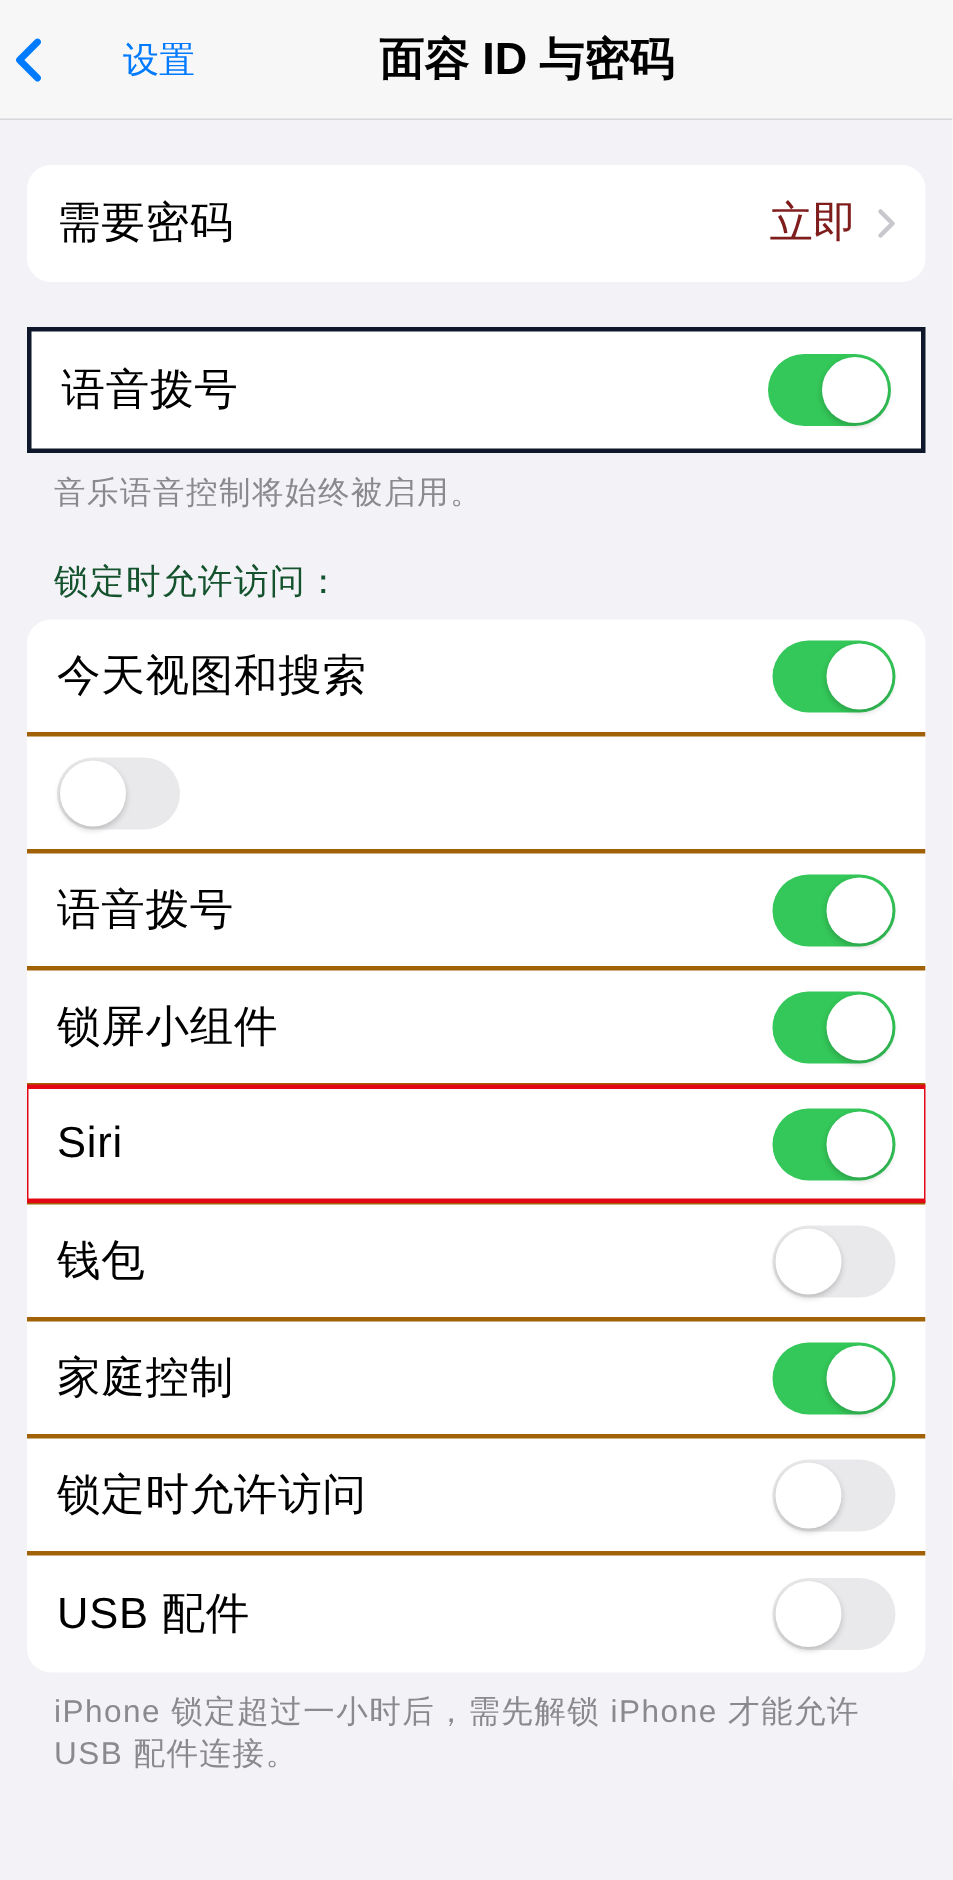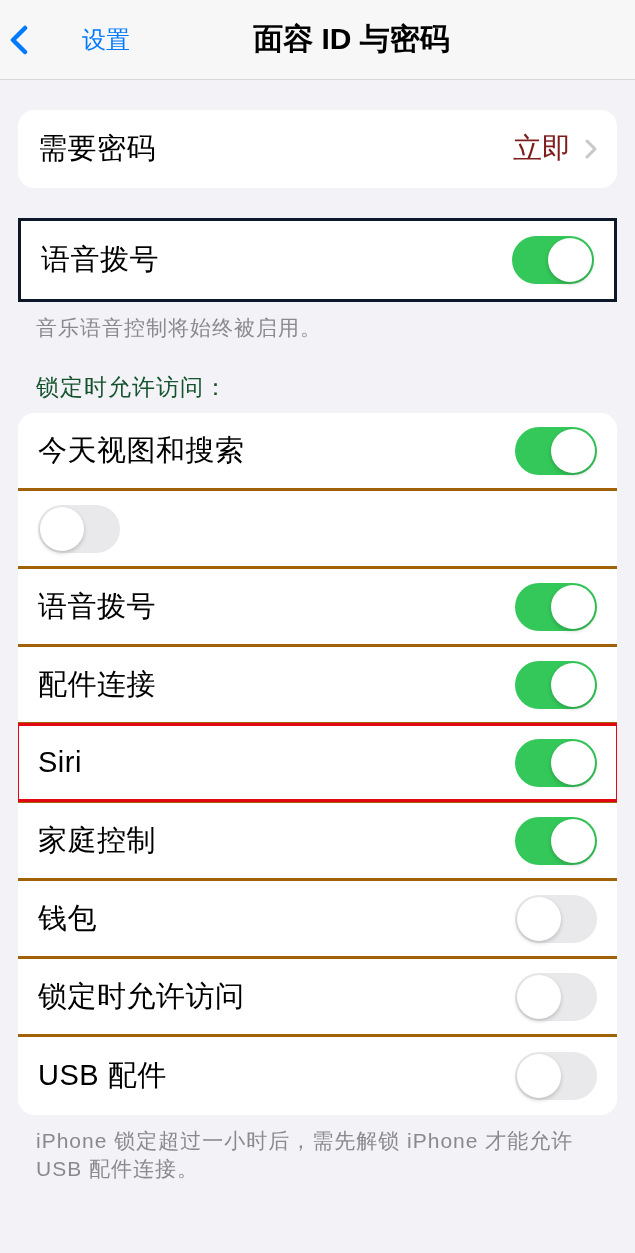--- a/index.html
+++ b/index.html
@@ -196,40 +196,40 @@
           <div class="toggle-knob"></div>
         </div>
       </div>
       <div class="row">
         <span class="row-label">语音拨号</span>
         <div class="toggle on">
           <div class="toggle-knob"></div>
         </div>
       </div>
       <div class="row">
-        <span class="row-label">配件连接</span>
+        <span class="row-label">锁屏小组件</span>
         <div class="toggle on">
           <div class="toggle-knob"></div>
         </div>
       </div>
       <div class="row highlighted">
         <span class="row-label">Siri</span>
         <div class="toggle on">
           <div class="toggle-knob"></div>
         </div>
       </div>
       <div class="row">
+        <span class="row-label">钱包</span>
+        <div class="toggle off">
+          <div class="toggle-knob"></div>
+        </div>
+      </div>
+      <div class="row">
         <span class="row-label">家庭控制</span>
         <div class="toggle on">
-          <div class="toggle-knob"></div>
-        </div>
-      </div>
-      <div class="row">
-        <span class="row-label">钱包</span>
-        <div class="toggle off">
           <div class="toggle-knob"></div>
         </div>
       </div>
       <div class="row">
         <span class="row-label">锁定时允许访问</span>
         <div class="toggle off">
           <div class="toggle-knob"></div>
         </div>
       </div>
       <div class="row">

